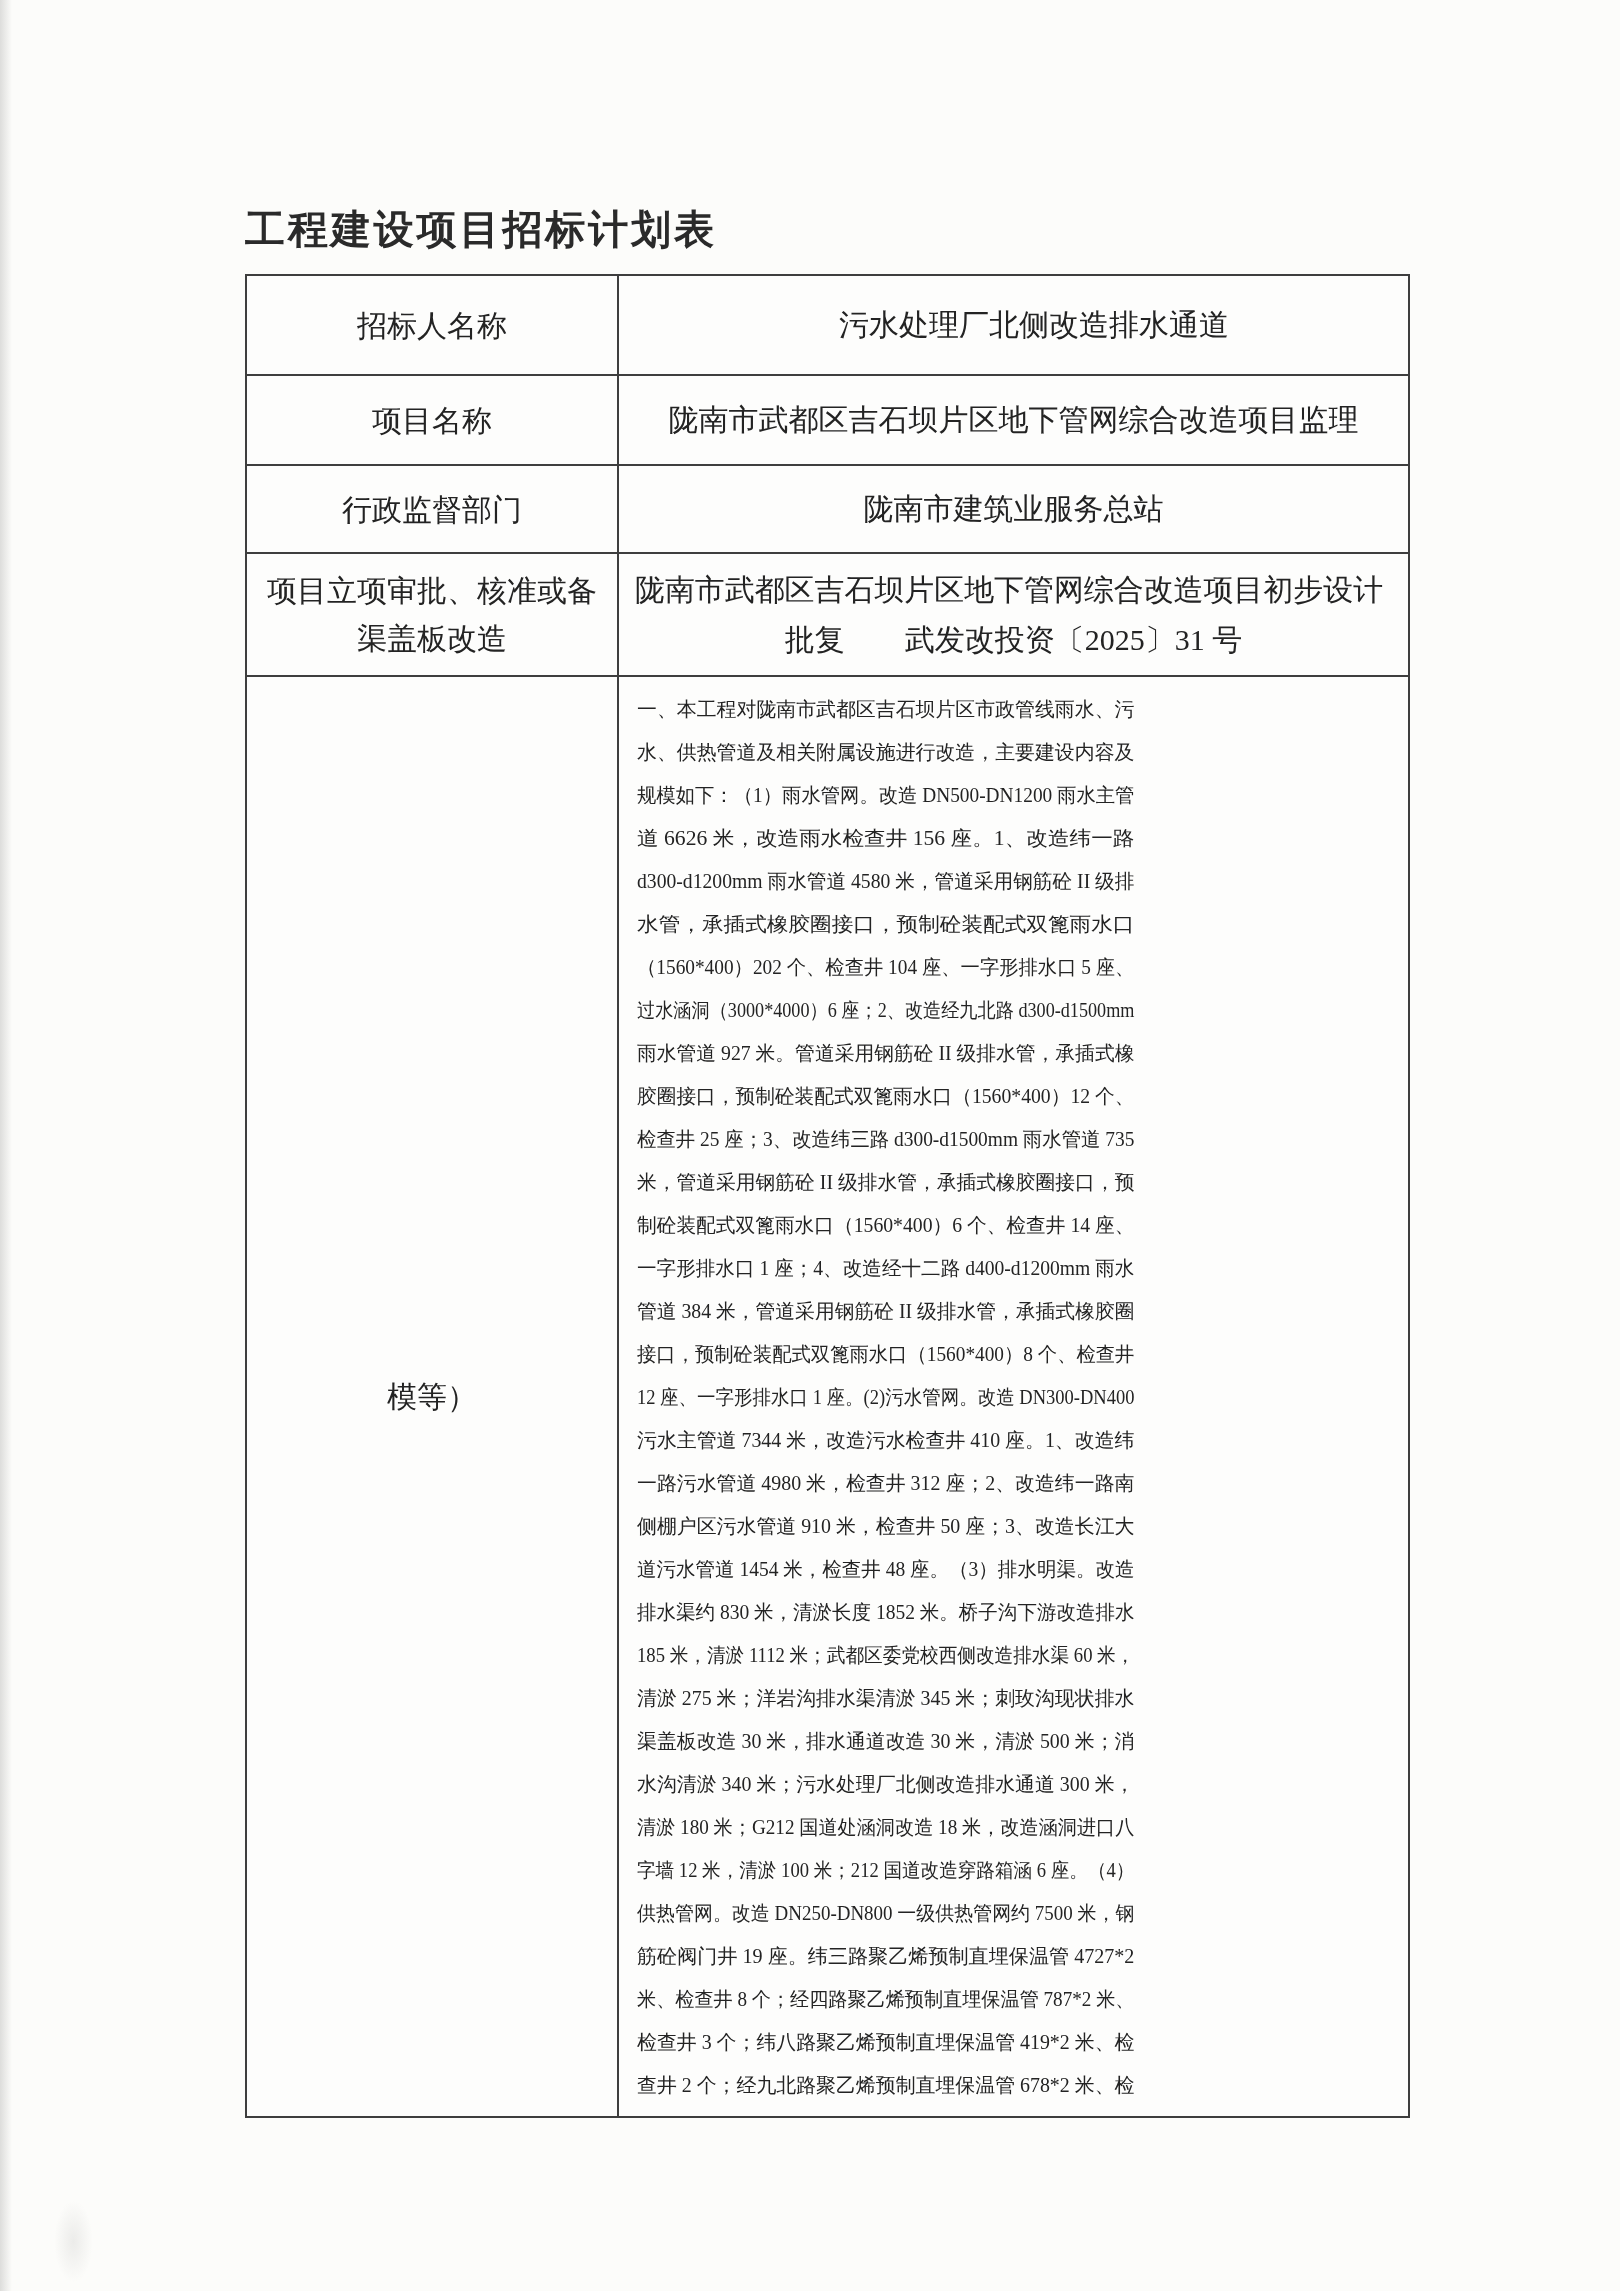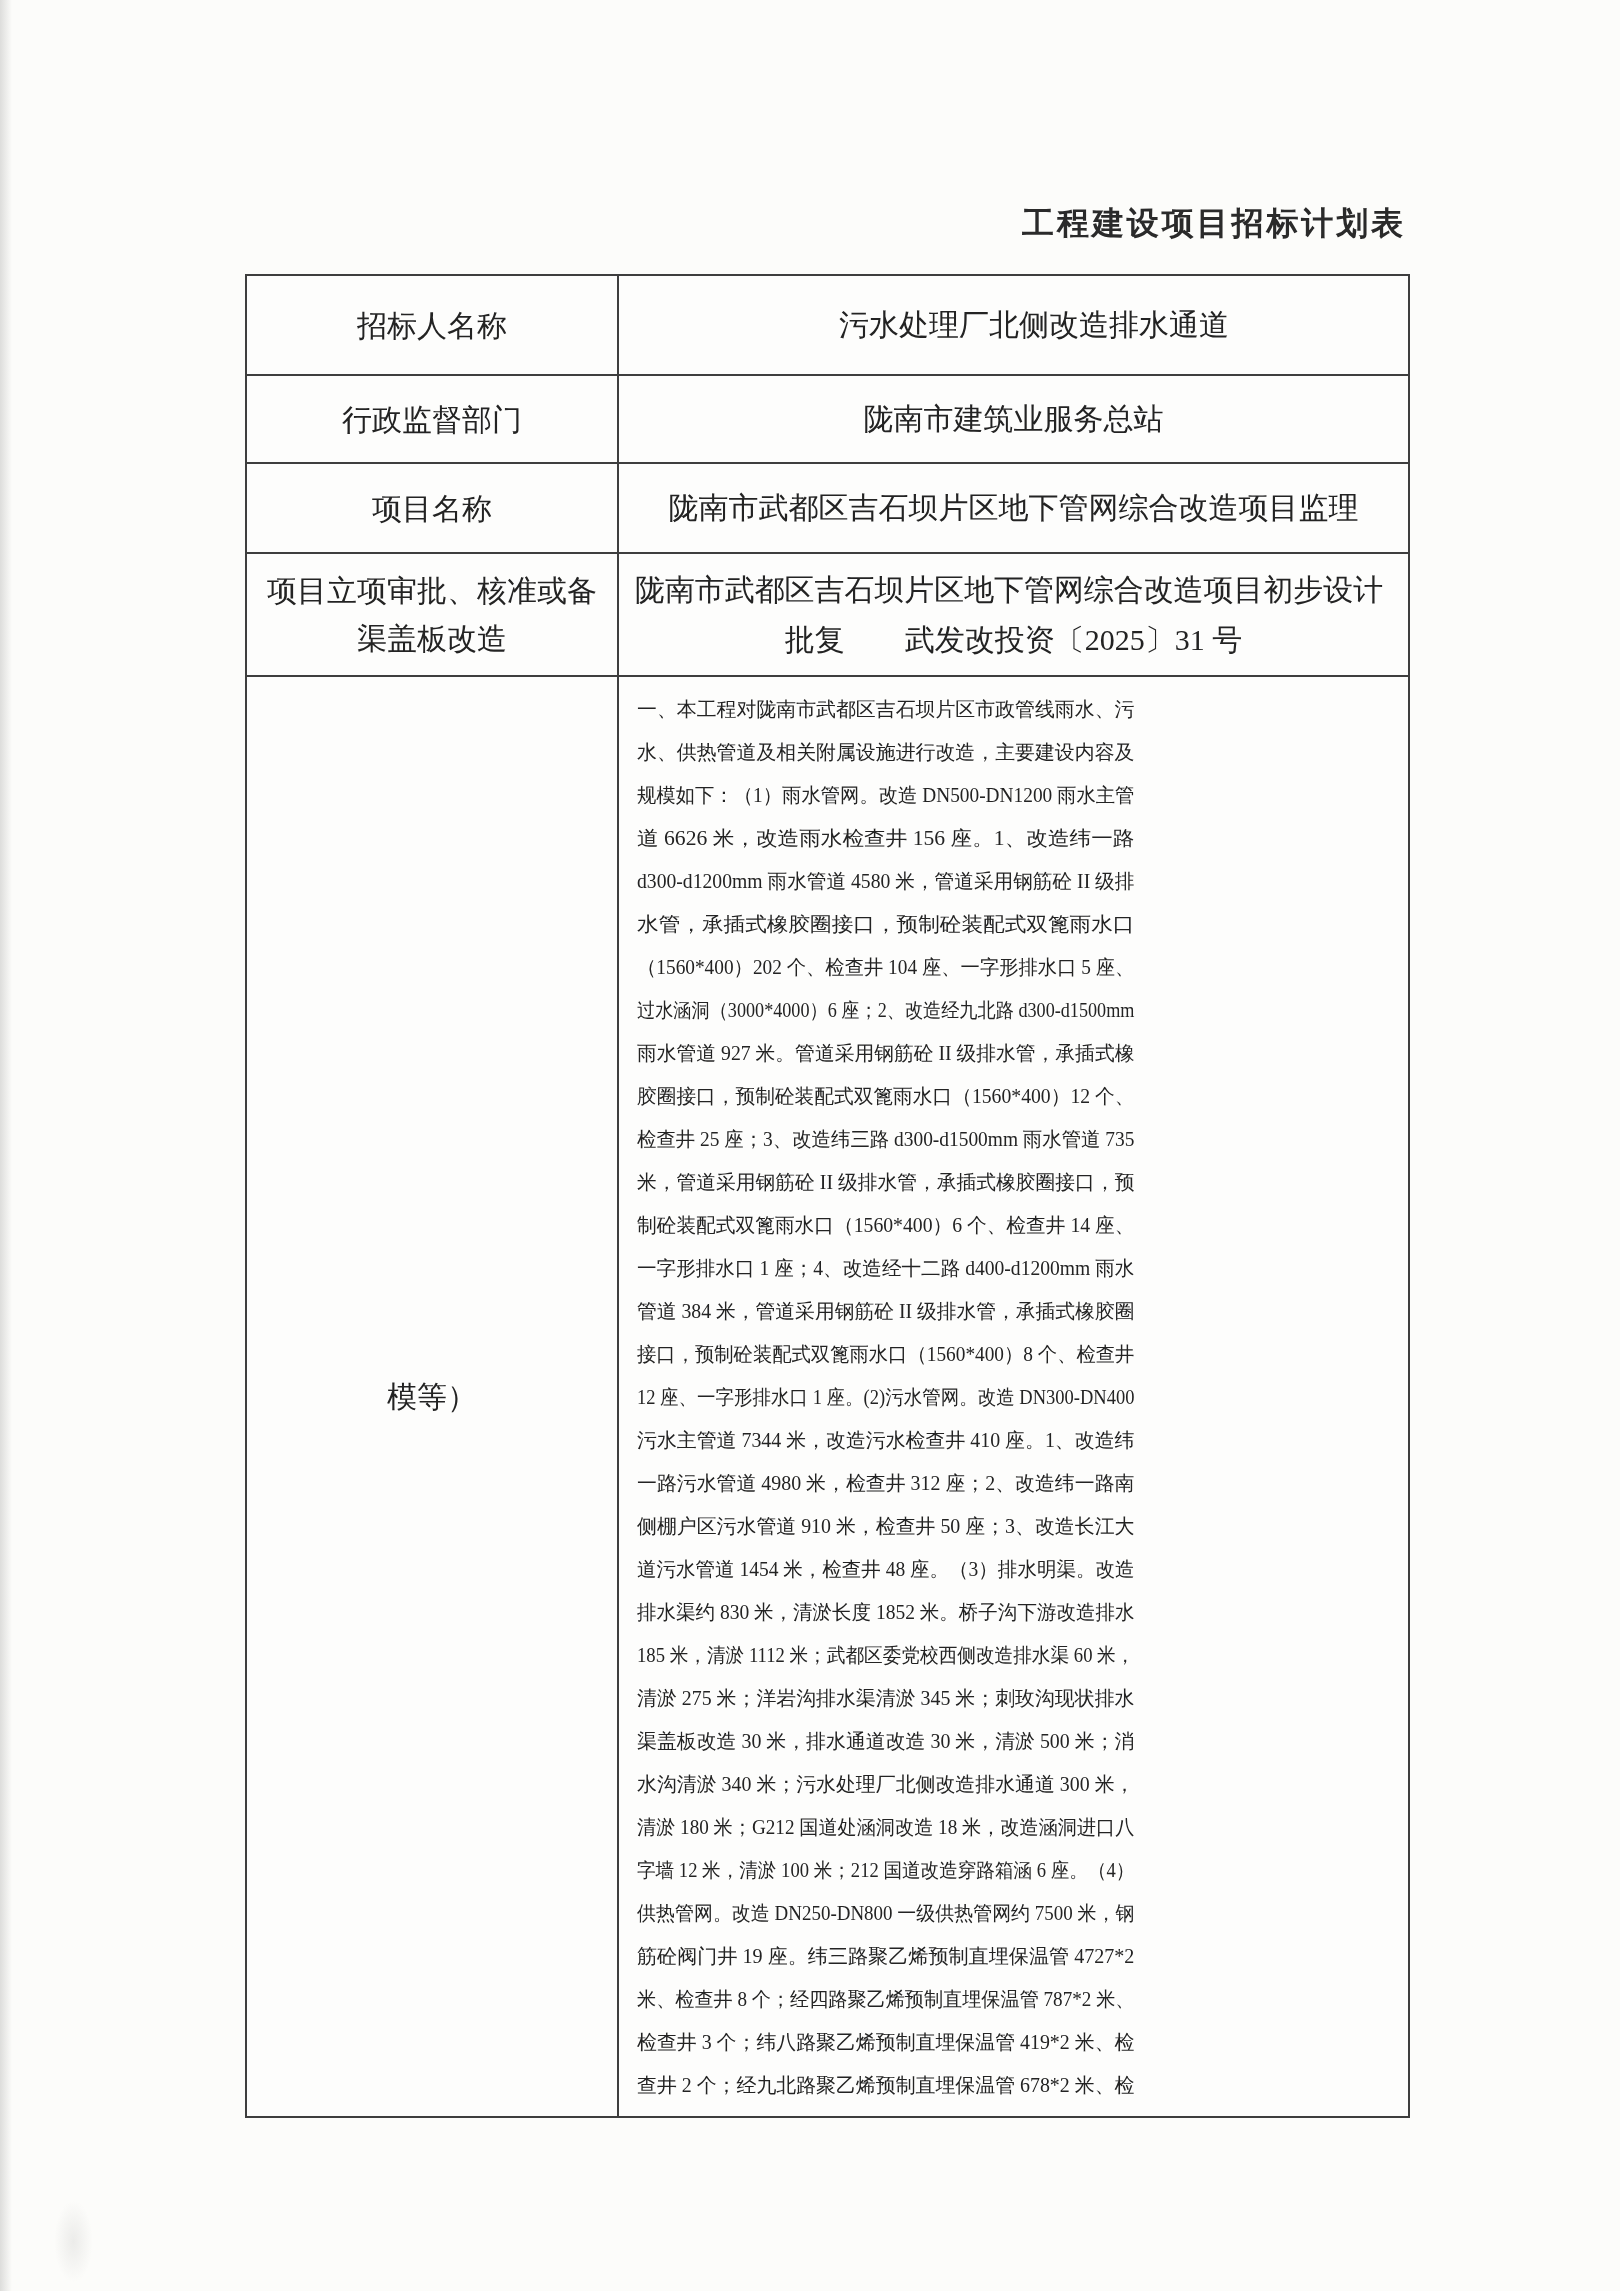--- a/index.html
+++ b/index.html
@@ -15,21 +15,21 @@
     background:linear-gradient(to right, rgba(110,110,110,.22), rgba(110,110,110,0));
     pointer-events:none;
   }
   .smudge{
     position:absolute;left:54px;top:2200px;width:39px;height:83px;
     background:radial-gradient(ellipse at center, rgba(90,90,90,.10), rgba(90,90,90,0) 70%);
     pointer-events:none;
   }
   .title{
     position:absolute;left:245px;top:202px;width:1161px;margin:0;
-    text-align:right;font-size:32px;font-weight:bold;letter-spacing:2.9px;
+    text-align:left;font-size:40px;font-weight:bold;letter-spacing:2.9px;
     color:#2a2a2a;
   }
   .tbl{
     position:absolute;left:245px;top:274px;width:1161px;
     border:2.5px solid #3e3e3e;
     background:rgba(255,255,255,.35);
   }
   .row{display:flex;}
   .row + .row{border-top:2.5px solid #3e3e3e;}
   .cl{
@@ -66,28 +66,28 @@
 
 <h1 class="title">工程建设项目招标计划表</h1>
 
 <div class="tbl">
 
   <div class="row r1">
     <div class="cl">招标人名称</div>
     <div class="cr vcenter">污水处理厂北侧改造排水通道</div>
   </div>
 
+  <div class="row r2">
+    <div class="cl">项目名称</div>
+    <div class="cr vcenter">陇南市武都区吉石坝片区地下管网综合改造项目监理</div>
+  </div>
+
   <div class="row r3">
     <div class="cl">行政监督部门</div>
     <div class="cr vcenter">陇南市建筑业服务总站</div>
-  </div>
-
-  <div class="row r2">
-    <div class="cl">项目名称</div>
-    <div class="cr vcenter">陇南市武都区吉石坝片区地下管网综合改造项目监理</div>
   </div>
 
   <div class="row r4">
     <div class="cl">
       <div>项目立项审批、核准或备</div>
       <div>渠盖板改造</div>
     </div>
     <div class="cr approval">
       <div class="jline fit" style="width: max-content; transform-origin: 0px 50%; transform: scaleX(0.997419);">陇南市武都区吉石坝片区地下管网综合改造项目初步设计</div>
       <div class="cline">批复　　武发改投资〔2025〕31 号</div>

